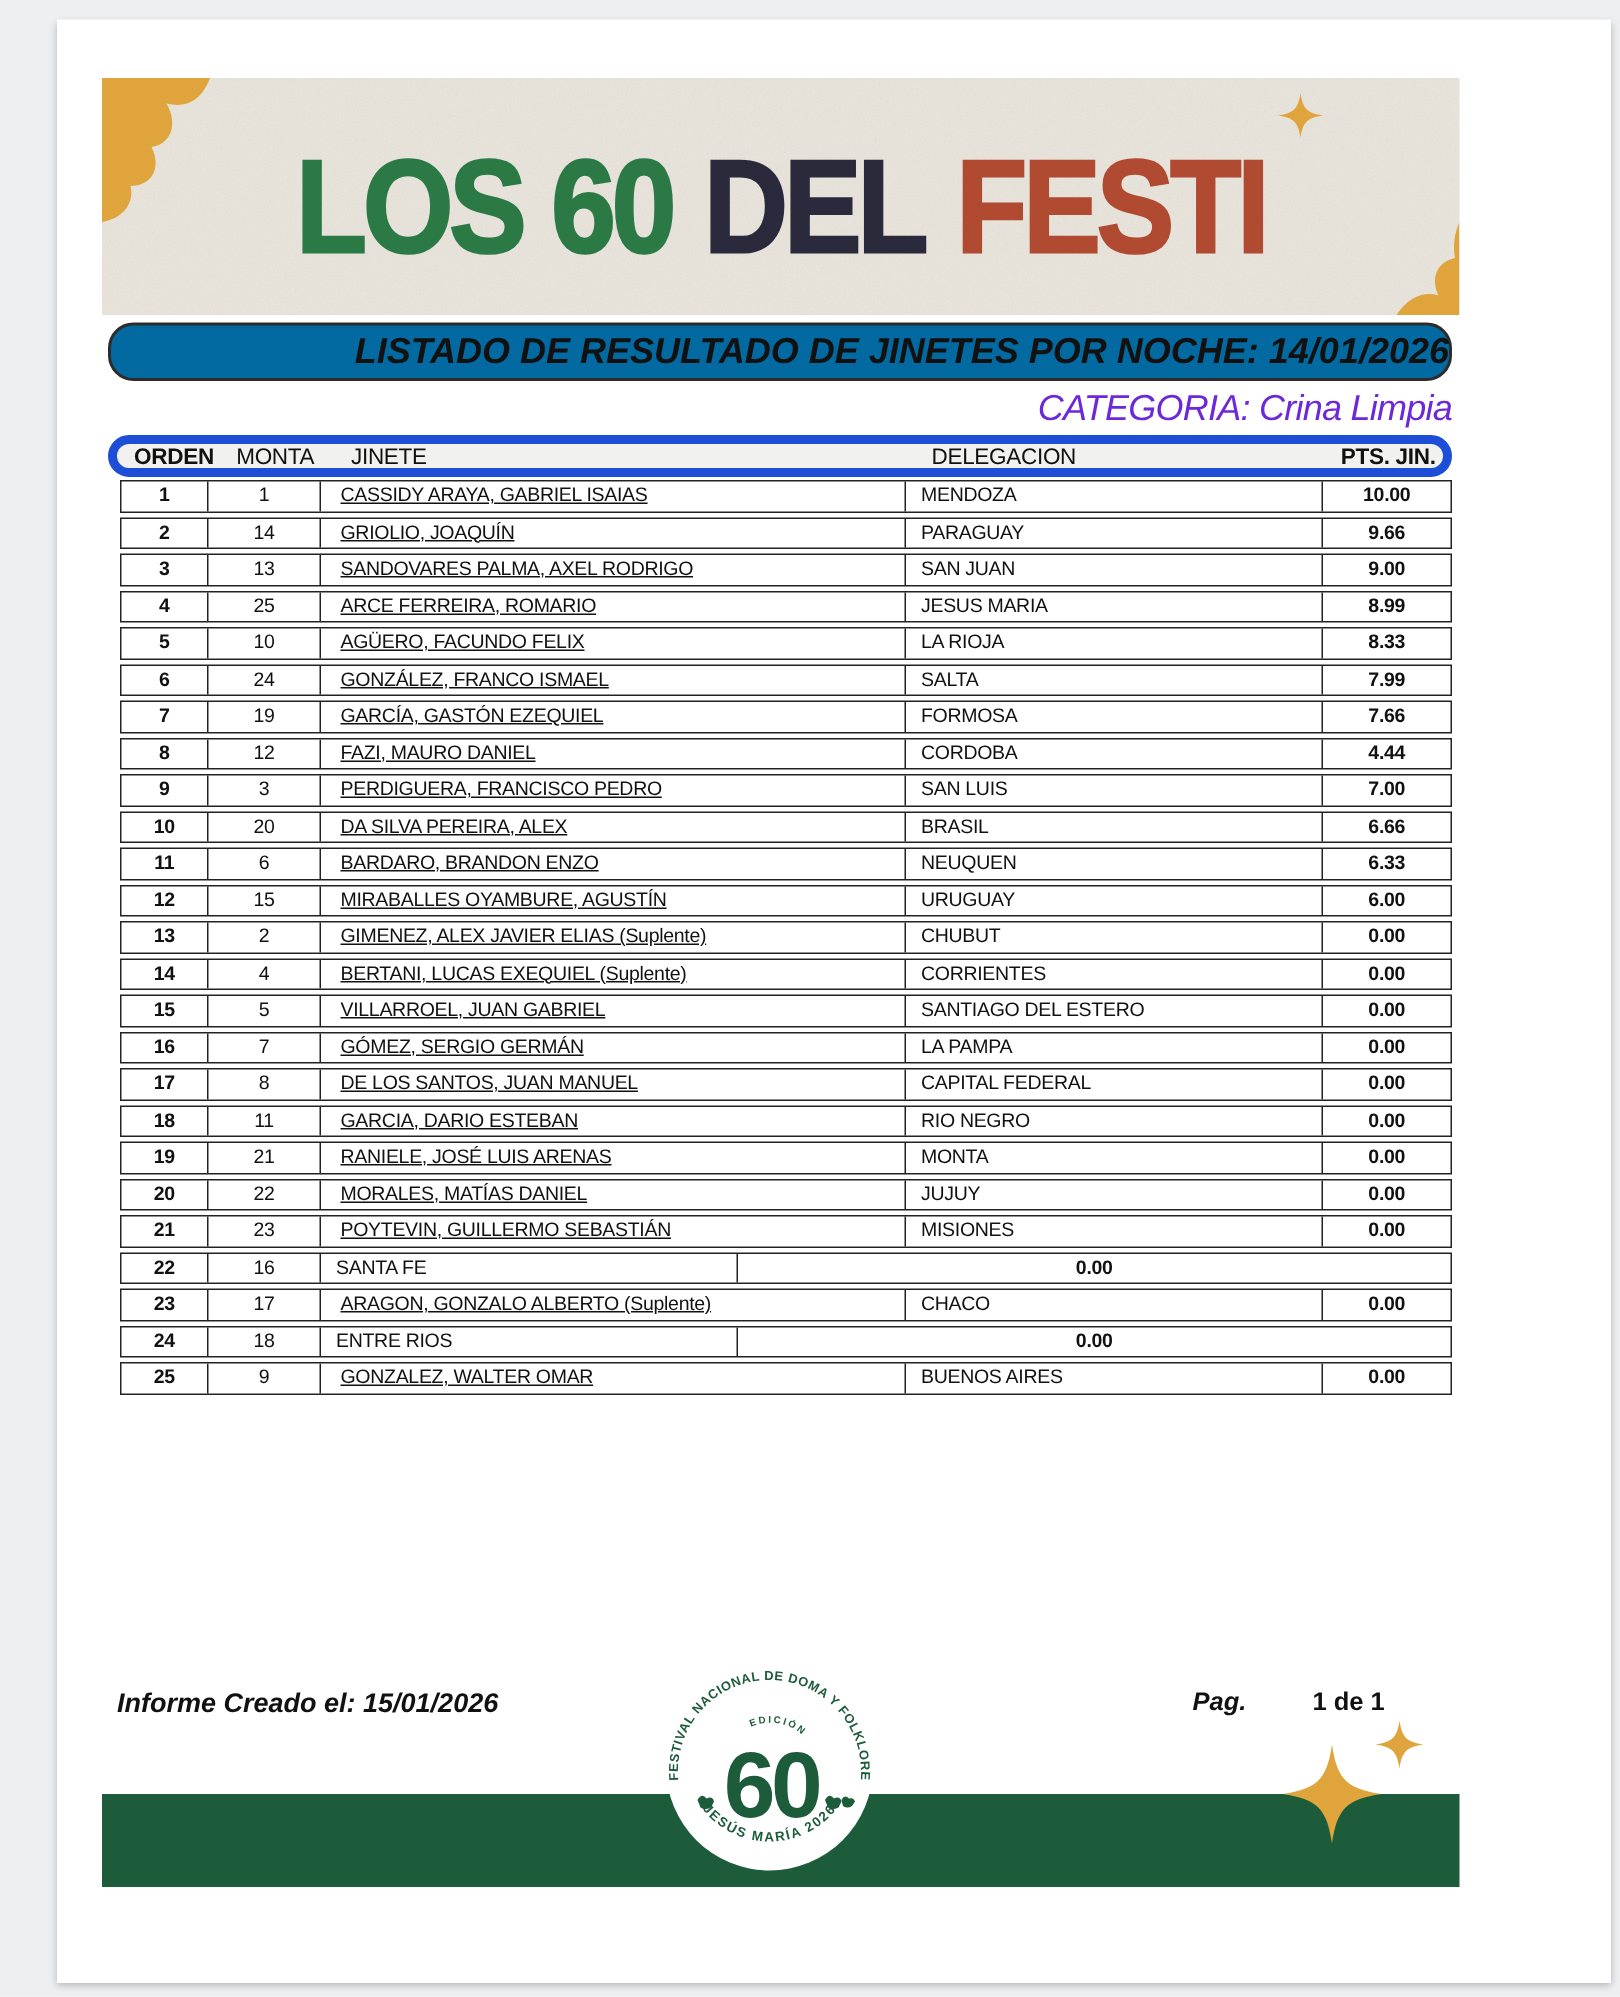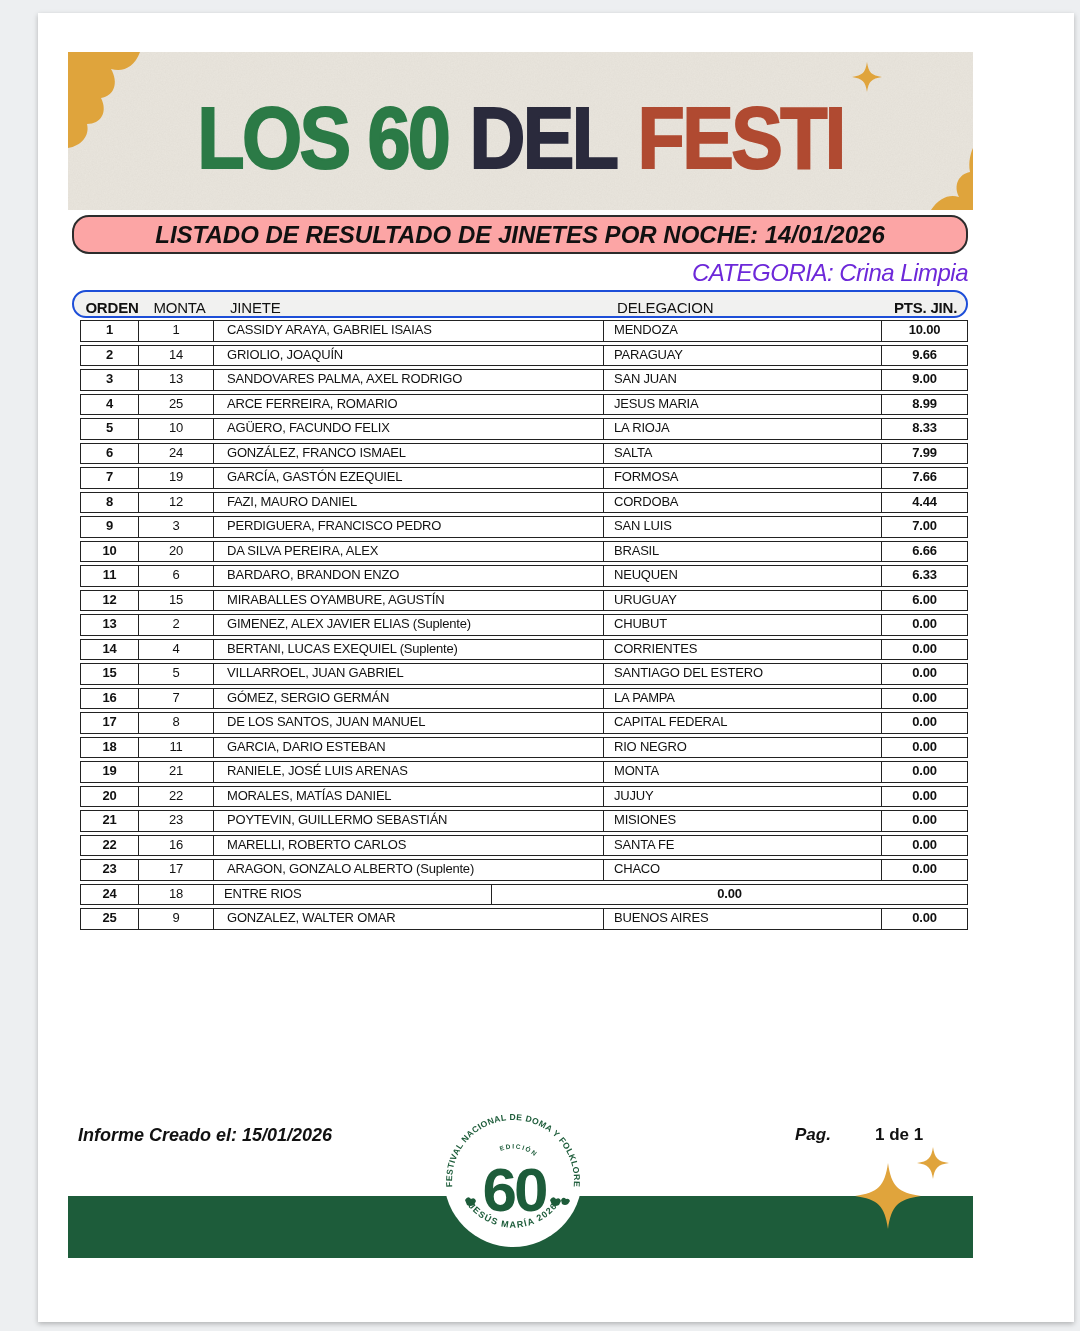--- a/index.html
+++ b/index.html
@@ -18,45 +18,45 @@
                   font-weight:bold; font-size:88px; letter-spacing:-3px;
                   transform:scaleX(.88); }
   .banner-title span { -webkit-text-stroke:2px currentColor; margin:0 12px; }
   .t-green { color:#2b7a46; }
   .t-navy  { color:#2a2a3c; }
   .t-red   { color:#b04a31; }
   .deco { position:absolute; }
 
   
   .listado { position:absolute; left:34px; top:202px; width:896px; height:39px;
-             border:2px solid #2c2c2c; border-radius:17px; background:#fca5a5;
-             display:flex; align-items:center; justify-content:center;
+             border:2px solid #2c2c2c; border-radius:17px; background:#0369a1;
+             display:flex; align-items:center; justify-content:flex-end;
              font-style:italic; font-weight:bold; font-size:24px; color:#111; }
 
   .categoria { position:absolute; left:34px; top:246px; width:896px; text-align:right;
                font-style:italic; font-size:24px; color:#6d28d9; letter-spacing:-0.5px; }
 
   
   .thead { position:absolute; left:34px; top:277px; width:896px; height:28px;
-           border:2px solid #1d4ed8; border-radius:14px; background:#f1f1f0;
-           display:flex; align-items:flex-end; font-size:15px; color:#111;
+           border:6px solid #1d4ed8; border-radius:14px; background:#f1f1f0;
+           display:flex; align-items:flex-start; font-size:15px; color:#111;
            padding-left:8px; letter-spacing:-0.2px; }
   .thead .h-orden { width:60px; text-align:center; font-weight:bold; }
   .thead .h-monta { width:75px; text-align:center; }
   .thead .h-jinete { width:390px; padding-left:13px; }
   .thead .h-deleg { width:278px; padding-left:10px; }
   .thead .h-pts { flex:1; text-align:center; font-weight:bold; }
 
   .tbody { position:absolute; left:42px; top:307px; width:888px; }
   .trow { display:flex; height:21.5px; margin-bottom:3px; border:1.5px solid #222;
           background:#fff; font-size:13px; color:#111; letter-spacing:-0.2px; }
   .cell { line-height:18.5px; overflow:hidden; white-space:nowrap; }
   .c-orden { width:58px; text-align:center; font-weight:bold; border-right:1.5px solid #222; }
   .c-monta { width:75px; text-align:center; border-right:1.5px solid #222; }
-  .c-jinete { width:390px; padding-left:13px; border-right:1.5px solid #222; }
+  .c-jinete { width:390px; padding-left:13px; border-right:1.5px solid #222;text-decoration:underline; }
   .c-deleg { width:278px; padding-left:10px; border-right:1.5px solid #222; }
   .c-pts { flex:1; text-align:center; font-weight:bold; }
 
   
   .informe { position:absolute; left:40px; top:1112px; font-style:italic; font-weight:bold;
              font-size:18px; color:#111; }
   .pag-label { position:absolute; left:757px; top:1112px; font-style:italic; font-weight:bold;
                font-size:17px; color:#111; }
   .pag-value { position:absolute; left:837px; top:1112px; font-weight:bold;
                font-size:17px; color:#111; }
@@ -256,21 +256,20 @@
       <div class="trow">
         <div class="cell c-orden">21</div>
         <div class="cell c-monta">23</div>
         <div class="cell c-jinete">POYTEVIN, GUILLERMO SEBASTIÁN</div>
         <div class="cell c-deleg">MISIONES</div>
         <div class="cell c-pts">0.00</div>
       </div>
       <div class="trow">
         <div class="cell c-orden">22</div>
         <div class="cell c-monta">16</div>
-        <div class="cell c-jinete">MARELLI, ROBERTO CARLOS</div>
         <div class="cell c-deleg">SANTA FE</div>
         <div class="cell c-pts">0.00</div>
       </div>
       <div class="trow">
         <div class="cell c-orden">23</div>
         <div class="cell c-monta">17</div>
         <div class="cell c-jinete">ARAGON, GONZALO ALBERTO (Suplente)</div>
         <div class="cell c-deleg">CHACO</div>
         <div class="cell c-pts">0.00</div>
       </div>

